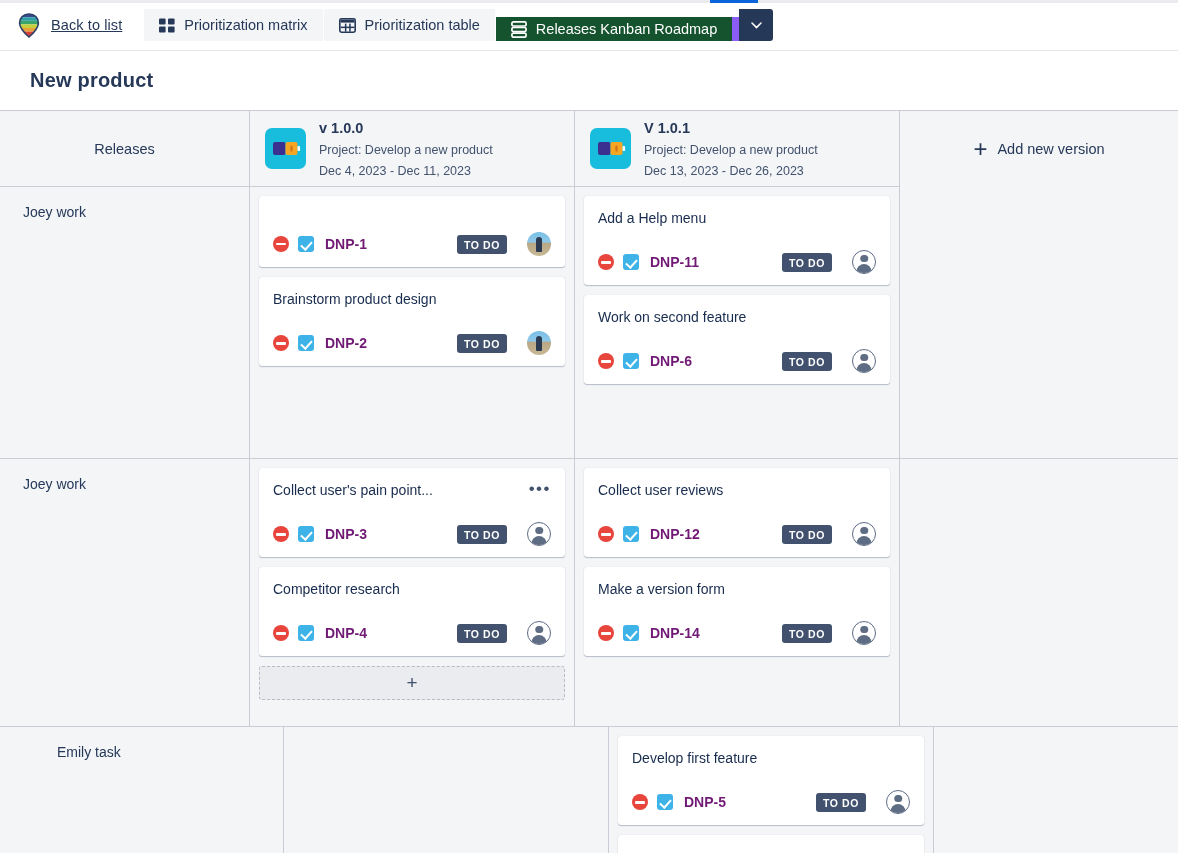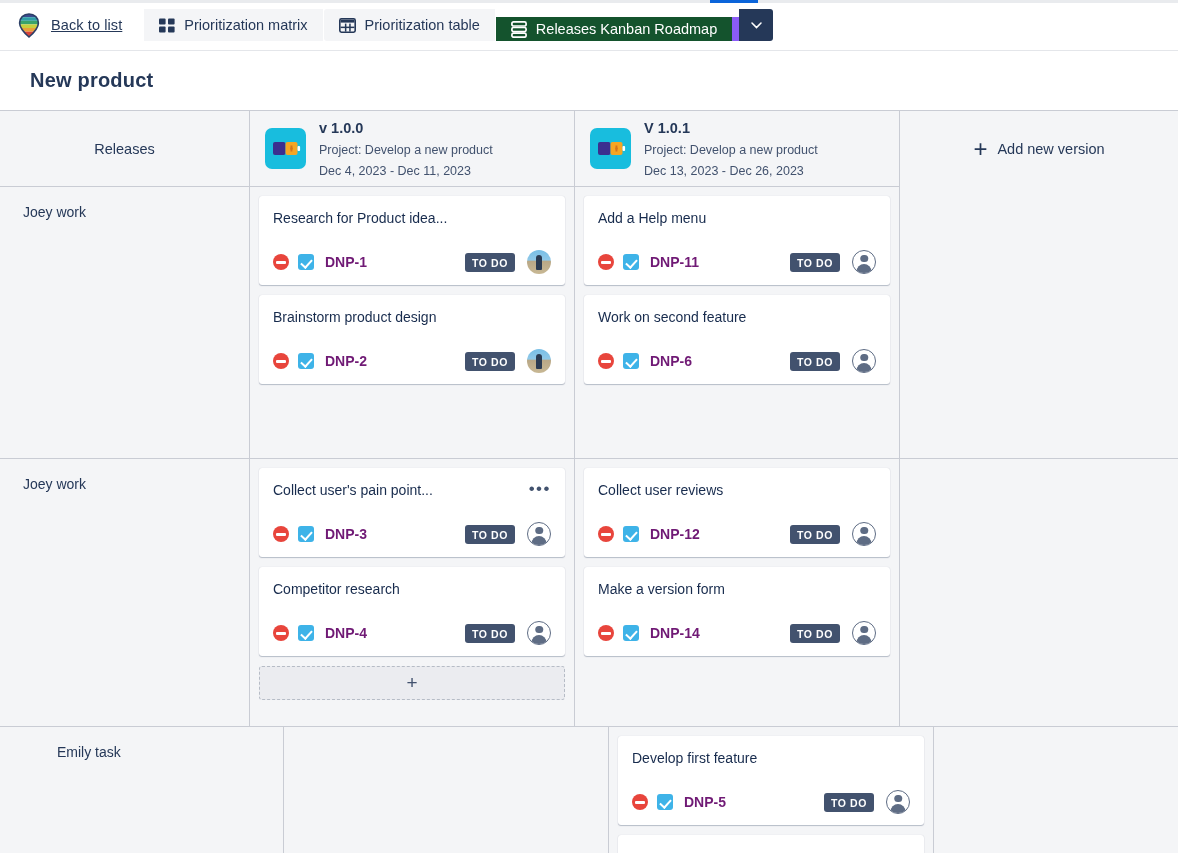--- a/index.html
+++ b/index.html
@@ -181,21 +181,21 @@
   .type-ico:after {
     content: ""; position: absolute;
     left: 4.5px; top: 2.5px; width: 5px; height: 9px;
     border: solid #fff; border-width: 0 2px 2px 0;
     transform: rotate(42deg);
   }
   .issue-key {
     margin-left: 11px;
     font-size: 14px; font-weight: bold; color: #701a75;
   }
-  .foot-right { margin-left: auto; display: flex; align-items: center; gap: 12px; }
+  .foot-right { margin-left: auto; display: flex; align-items: center; gap: 20px; }
   .status-badge {
     background: #42526e; color: #ffffff;
     font-size: 10.5px; font-weight: bold;
     letter-spacing: .6px;
     padding: 4px 7px 3px 7px;
     border-radius: 3px;
   }
   .avatar {
     width: 24px; height: 24px; border-radius: 50%;
     flex: 0 0 auto; overflow: hidden; position: relative;
@@ -362,23 +362,20 @@
         <span class="add-plus">+</span>
         <span class="add-label">Add new version</span>
       </div>
     </div>
 
     <div class="lane lane-1">
       <div class="lane-label">Joey work</div>
 
       <div class="lane-col">
         <div class="card">
-          <div class="card-title-row">
-            <span class="card-title">Research for Product idea...</span>
-          </div>
           <div class="card-foot">
             <span class="prio-ico"></span>
             <span class="type-ico"></span>
             <span class="issue-key">DNP-1</span>
             <span class="foot-right">
               <span class="status-badge">TO DO</span>
               <span class="avatar photo"></span>
             </span>
           </div>
         </div>

